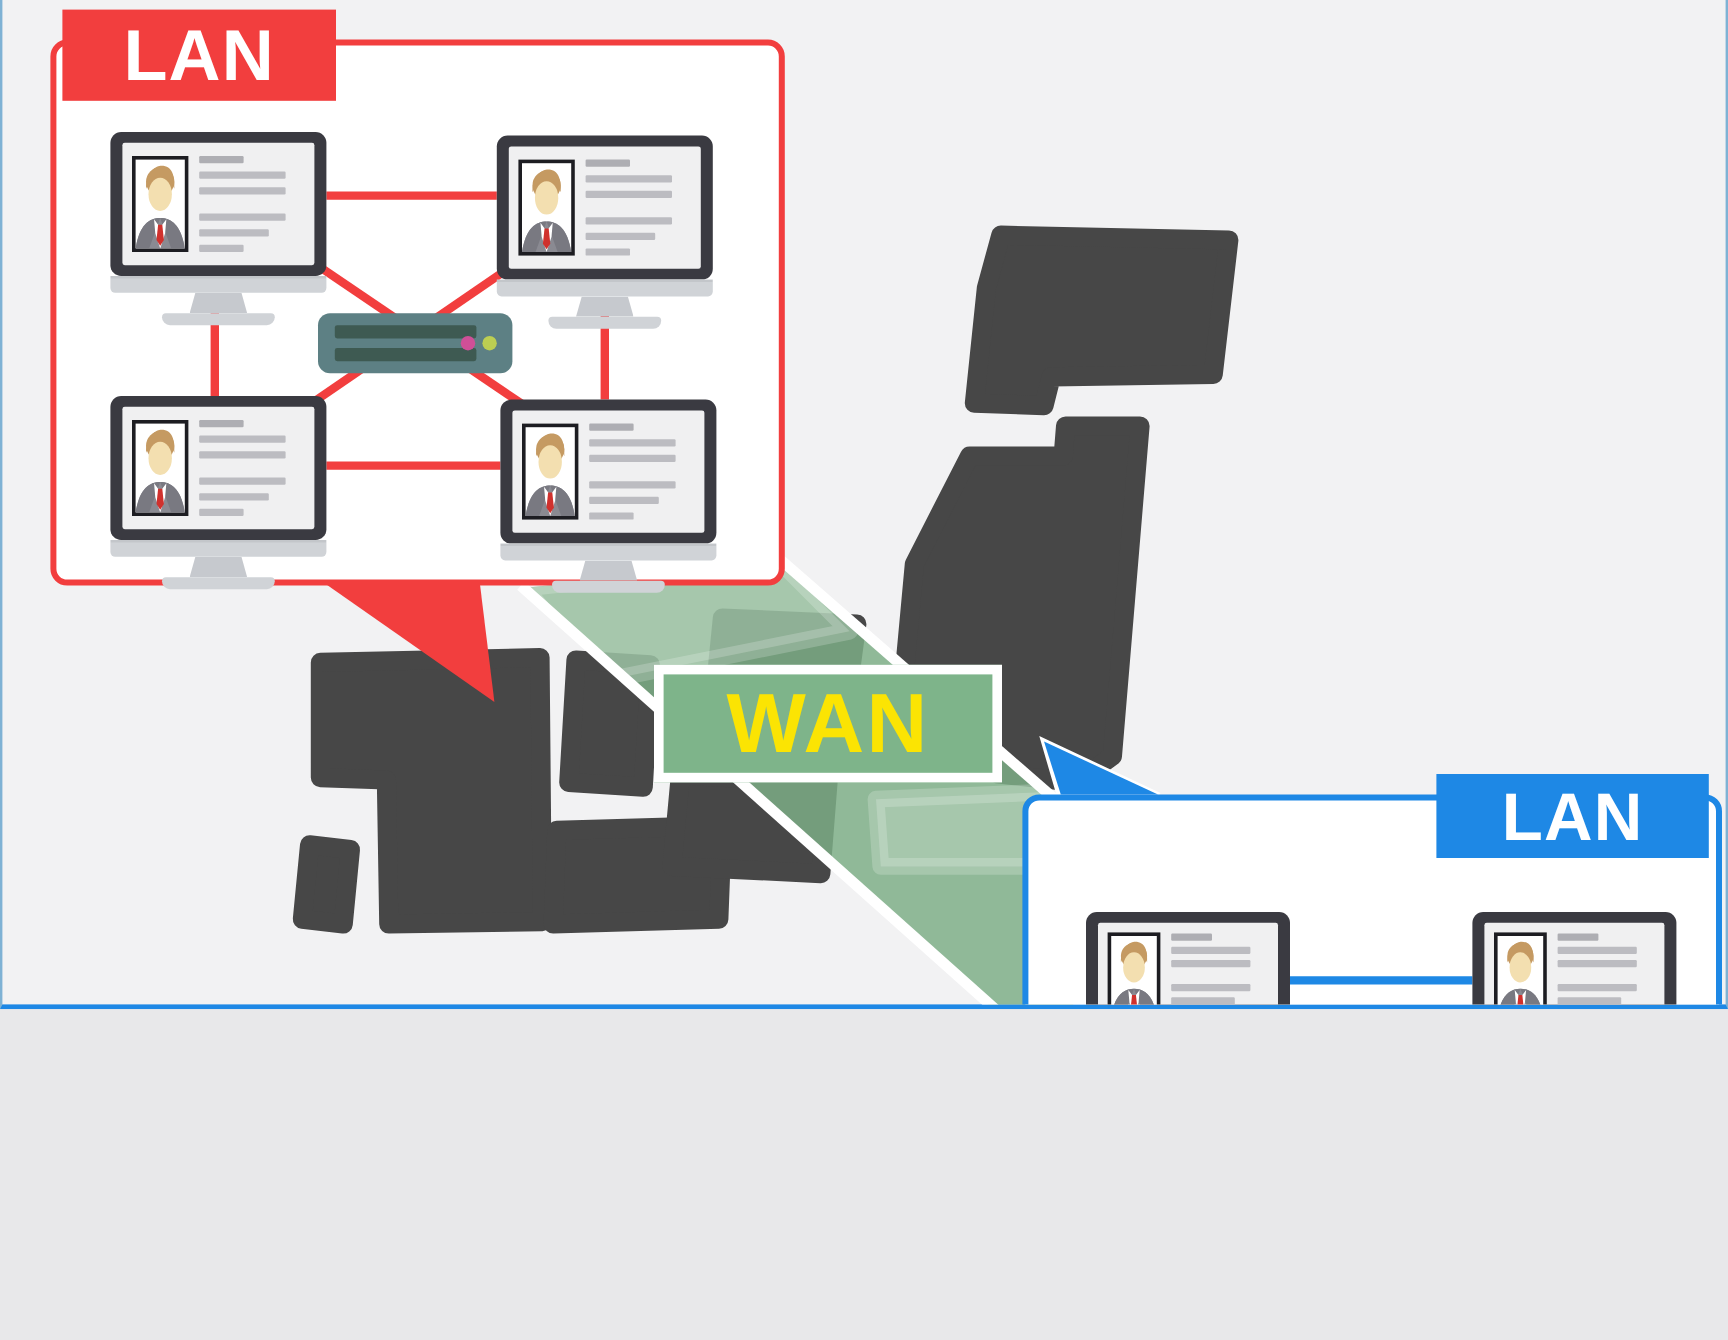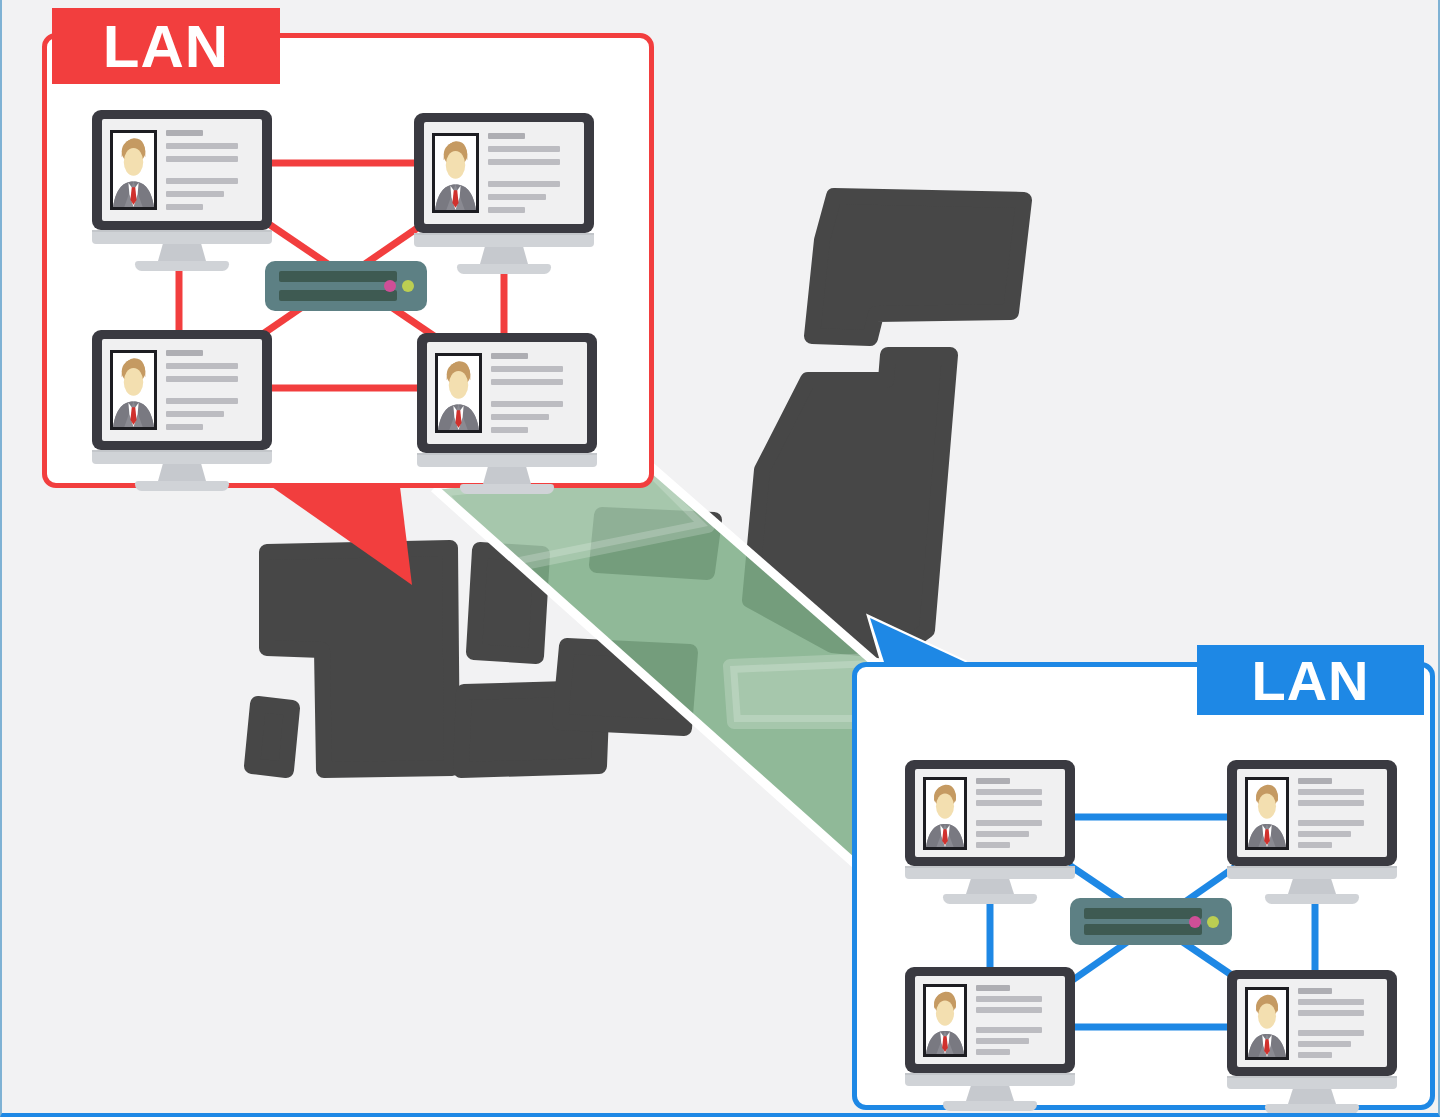--- a/index.html
+++ b/index.html
@@ -1,17 +1,17 @@
 <!DOCTYPE html>
 <html style="--red: #f23e3e; --blue: #1e88e5; --map: #474747; --band: #7dae87; --wan_green: #7eb48a; --yellow: #fbe403; --bg: #f2f2f3;"><head>
 <meta charset="utf-8">
 <style>
   html,body{margin:0;padding:0;background:#e8e8ea;font-family:"Liberation Sans",sans-serif;}
   .canvas{
-    position:relative;width:1440px;height:1117px;overflow:hidden;
+    position:relative;width:1440px;height:841px;overflow:hidden;
     background:var(--bg,#f2f2f3);box-sizing:border-box;
     border-left:2px solid #7fb2d4;border-right:2px solid #7fb2d4;border-bottom:4px solid var(--blue,#1e88e5);
   }
   .baselayer{position:absolute;left:0;top:0;z-index:1;}
   
   .net-box{position:absolute;background:#fff;border-radius:14px;box-sizing:border-box;}
   .net-box.red-net{left:40px;top:33px;width:612px;height:455px;border:5px solid var(--red);z-index:4;}
   .net-box.blue-net{left:850px;top:662px;width:583px;height:448px;border:5px solid var(--blue);z-index:6;}
   .links{position:absolute;left:0;top:0;z-index:0;}
   .pointer-svg{position:absolute;z-index:4;overflow:visible;}
@@ -226,20 +226,21 @@
     <div class="switch">
   <div class="slot"></div>
   <div class="slot"></div>
   <div class="led led-pink"></div>
   <div class="led led-green"></div>
 </div>
   </div>
 
   <div class="lan-label red-lab">LAN</div>
 
+  <div class="wan-label">WAN</div>
 
   <svg class="pointer-svg blue-ptr" style="left:860px;top:610px;" width="120" height="58">
     <path d="M22,56 L8,8 L104,53" fill="none" stroke="#ffffff" stroke-width="5"></path>
     <polygon points="8,8 103,52 22,52" style="fill:var(--blue,#1e88e5)"></polygon>
   </svg>
 
   <div class="net-box blue-net">
     <svg class="links" width="573" height="438">
       <g stroke="var(--blue)" stroke-width="7">
         <line x1="212" y1="198" x2="385" y2="315"></line>

